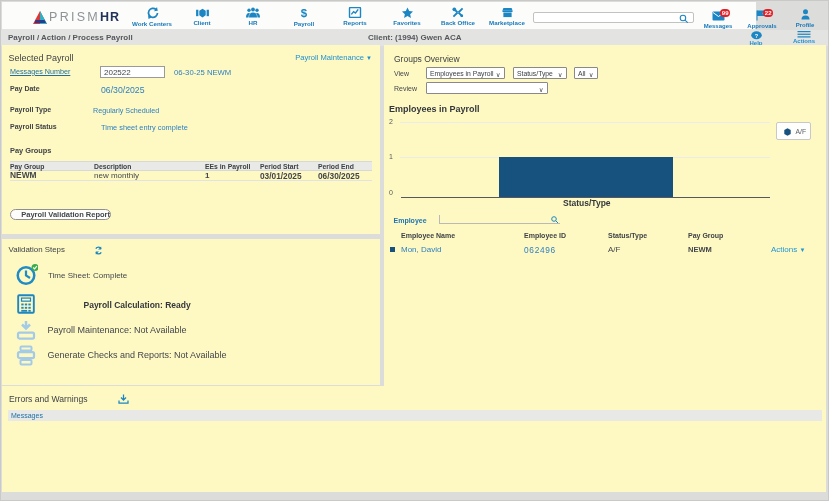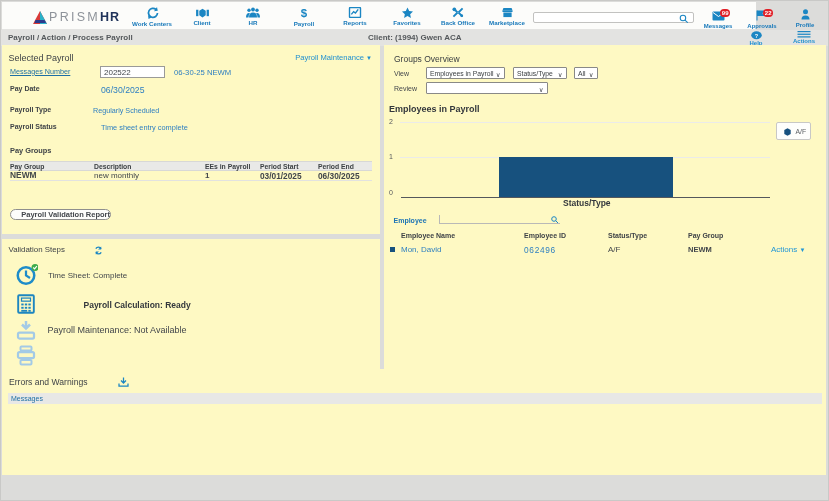--- a/index.html
+++ b/index.html
@@ -24,21 +24,21 @@
 
 #crumb { position:absolute; left:0; top:30px; width:829px; height:16px; background:#e3e3e1; color:#54585b; font-size:8px; font-weight:bold; }
 #crumb .bc { position:absolute; left:8px; top:2.5px; }
 #crumb .client { position:absolute; left:368px; top:2.5px; }
 .hact { position:absolute; text-align:center; }
 .hact .nlbl { display:block; font-size:6px; color:#2090cf; margin-top:0px; line-height:1; }
 
 #p-selected { left:2px; top:45px; width:378px; height:189px; }
 #p-steps { left:2px; top:239px; width:378px; height:146px; }
 #p-overview { left:384px; top:45px; width:442px; height:341px; }
-#p-errors { left:2px; top:369px; width:824px; height:106px; }
+#p-errors { left:2px; top:386px; width:824px; height:106px; }
 .ptitle { font-size:9px; font-weight:normal; color:#3f4347; }
 .flabel { font-size:7px; font-weight:bold; color:#3f4347; }
 .fval { font-size:8.7px; color:#2d7fc1; }
 
 .tblhead { position:absolute; background:#e9e9e7; border-top:1px solid #d8d8d6; border-bottom:1px solid #d8d8d6; font-size:6.8px; font-weight:bold; color:#3c4043; }
 .sel { height:11.5px; border:1px solid #898987; border-radius:1px; background:#fff; font-size:6.8px; color:#3c4043; padding:2.2px 12px 0 3px; white-space:nowrap; overflow:hidden; }
 .sel:after { content:"\2228"; position:absolute; right:3.5px; top:2.5px; font-size:6.5px; color:#42464b; }
 </style>
 </head>
 <body>
@@ -233,20 +233,21 @@
       </svg>
   </div>
   <div class="abs" style="left:45.5px; top:85.5px; font-size:9px; color:#42464b;">Payroll Maintenance: Not Available</div>
   <div class="abs" style="left:14px; top:106px;">
     <svg width="20" height="21" viewBox="0 0 40 42">
         <rect x="9" y="3" width="22" height="8" rx="2" fill="none" stroke="#a3cae6" stroke-width="4"></rect>
         <rect x="4" y="14" width="32" height="12" rx="3" fill="none" stroke="#a3cae6" stroke-width="4.5"></rect>
         <rect x="9" y="30" width="22" height="9" rx="2" fill="none" stroke="#a3cae6" stroke-width="4"></rect>
       </svg>
   </div>
+  <div class="abs" style="left:45.5px; top:111px; font-size:9px; color:#42464b;">Generate Checks and Reports: Not Available</div>
 </div>
 
 <div id="p-overview" class="panel">
   <div class="abs" style="left:10px; top:9px; font-size:8.5px; color:#3c4043;">Groups Overview</div>
   <div class="abs flabel" style="left:10px; top:25px; font-weight:normal; color:#42464b;">View</div>
   <div class="abs sel" style="left:42px; top:22px; width:79px;">Employees in Payroll</div>
   <div class="abs sel" style="left:129px; top:22px; width:54px;">Status/Type</div>
   <div class="abs sel" style="left:190px; top:22px; width:24px;">All</div>
   <div class="abs flabel" style="left:10px; top:40px; font-weight:normal; color:#42464b;">Review</div>
   <div class="abs sel" style="left:42px; top:37px; width:122px;">&nbsp;</div>

